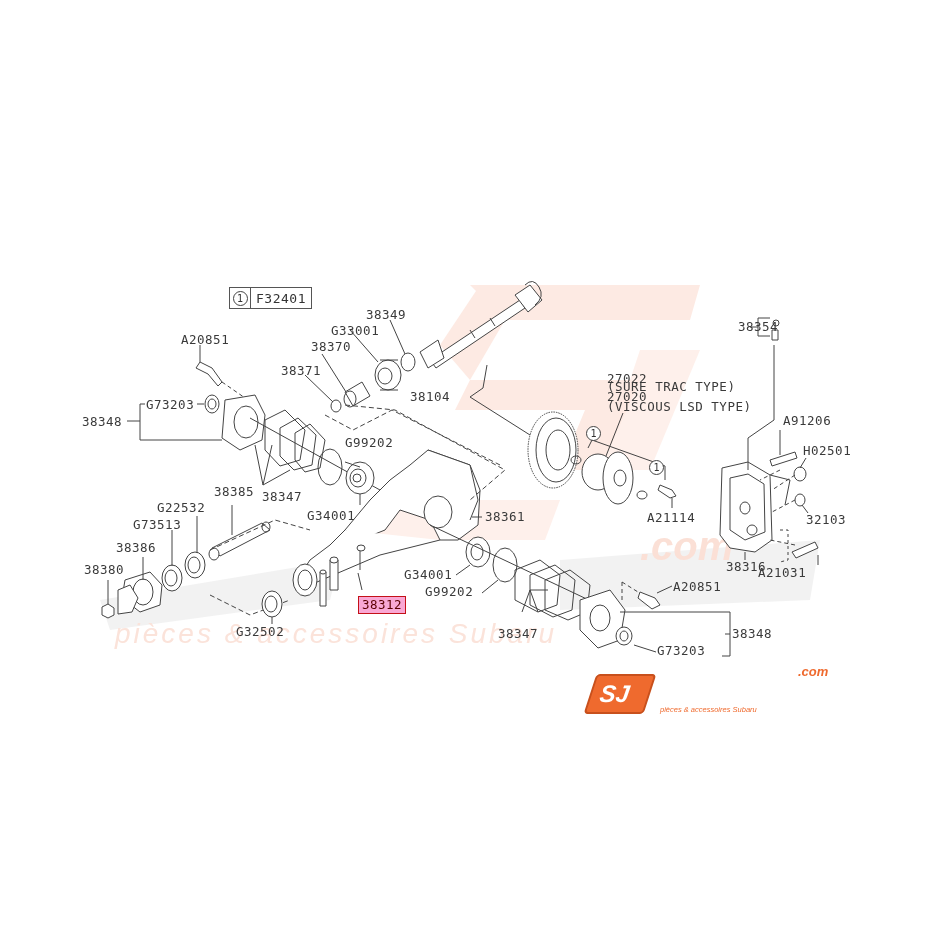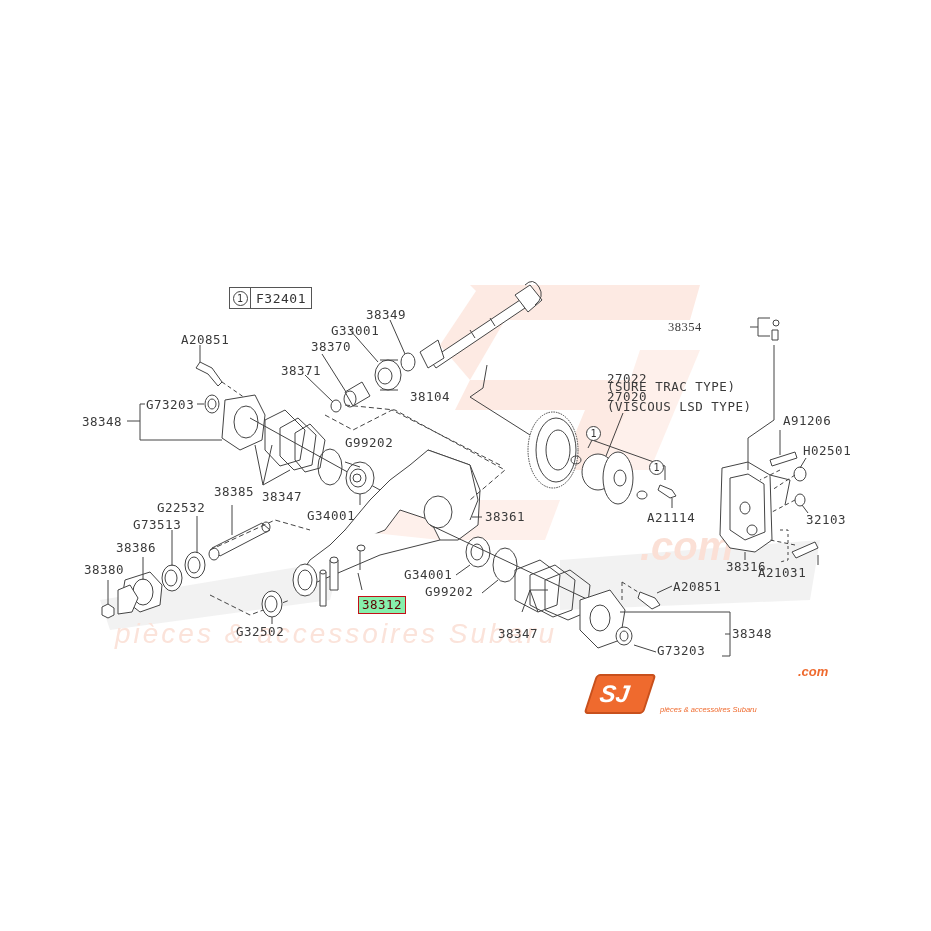--- a/index.html
+++ b/index.html
@@ -2,21 +2,21 @@
 <html><head>
 <meta charset="utf-8">
 <style>
   html, body { margin:0; padding:0; background:#ffffff; }
   body { width:931px; height:931px; position:relative; overflow:hidden;
          font-family:"DejaVu Sans Mono","Liberation Mono",monospace; }
   #stage { position:absolute; left:0; top:0; width:931px; height:931px; }
   svg { position:absolute; left:0; top:0; }
   .lbl { position:absolute; font-size:12.5px; color:#3a3a3a; letter-spacing:0.5px;
          white-space:nowrap; line-height:14px; font-family:"DejaVu Sans Mono","Liberation Mono",monospace; }
-  .lbl.hl { background:#86efac; color:#5a0000; padding:1px 3px; border:1px solid #c41018; }
+  .lbl.hl { background:#f9a8d4; color:#5a0000; padding:1px 3px; border:1px solid #c41018; }
   .ref-box { position:absolute; left:229px; top:287px; height:20px; display:flex;
              border:1px solid #555; font-size:13px; color:#333; }
   .ref-box .c { width:20px; display:flex; align-items:center; justify-content:center; border-right:1px solid #555; }
   .ref-box .c span { width:13px; height:13px; border:1px solid #444; border-radius:50%;
                      font-size:10px; line-height:13px; text-align:center; }
   .ref-box .t { padding:0 5px; display:flex; align-items:center; letter-spacing:0.5px; }
   .callout { position:absolute; width:13px; height:13px; border:1px solid #444; border-radius:50%;
              background:#fff; font-size:10px; line-height:13px; text-align:center; color:#333; }
   .wm-text { position:absolute; font-family:"Liberation Sans",sans-serif; font-style:italic;
              color:#fbe3da; font-size:28px; letter-spacing:3px; white-space:nowrap; }
@@ -243,21 +243,21 @@
   <div class="lbl" style="left:82px;top:415px;">38348</div>
   <div class="lbl" style="left:281px;top:364px;">38371</div>
   <div class="lbl" style="left:311px;top:340px;text-align:center;">38370</div>
   <div class="lbl" style="left:331px;top:324px;">G33001</div>
   <div class="lbl" style="left:366px;top:308px;">38349</div>
   <div class="lbl" style="left:410px;top:390px;">38104</div>
   <div class="lbl" style="left:607px;top:373px;line-height:11px;">27022</div>
   <div class="lbl" style="left:607px;top:381px;line-height:11px;text-align:right;">(SURE TRAC TYPE)</div>
   <div class="lbl" style="left:607px;top:391px;line-height:11px;">27020</div>
   <div class="lbl" style="left:607px;top:401px;line-height:11px;">(VISCOUS LSD TYPE)</div>
-  <div class="lbl" style="left:668px;top:320px;font-family:Liberation Serif, serif;">38354</div>
+  <div class="lbl" style="left:738px;top:320px;">38354</div>
   <div class="lbl" style="left:783px;top:414px;">A91206</div>
   <div class="lbl" style="left:803px;top:444px;">H02501</div>
   <div class="lbl" style="left:806px;top:513px;">32103</div>
   <div class="lbl" style="left:726px;top:560px;">38316</div>
   <div class="lbl" style="left:758px;top:566px;">A21031</div>
   <div class="lbl" style="left:647px;top:511px;">A21114</div>
   <div class="lbl" style="left:345px;top:436px;">G99202</div>
   <div class="lbl" style="left:262px;top:490px;">38347</div>
   <div class="lbl" style="left:307px;top:509px;">G34001</div>
   <div class="lbl" style="left:485px;top:510px;">38361</div>

